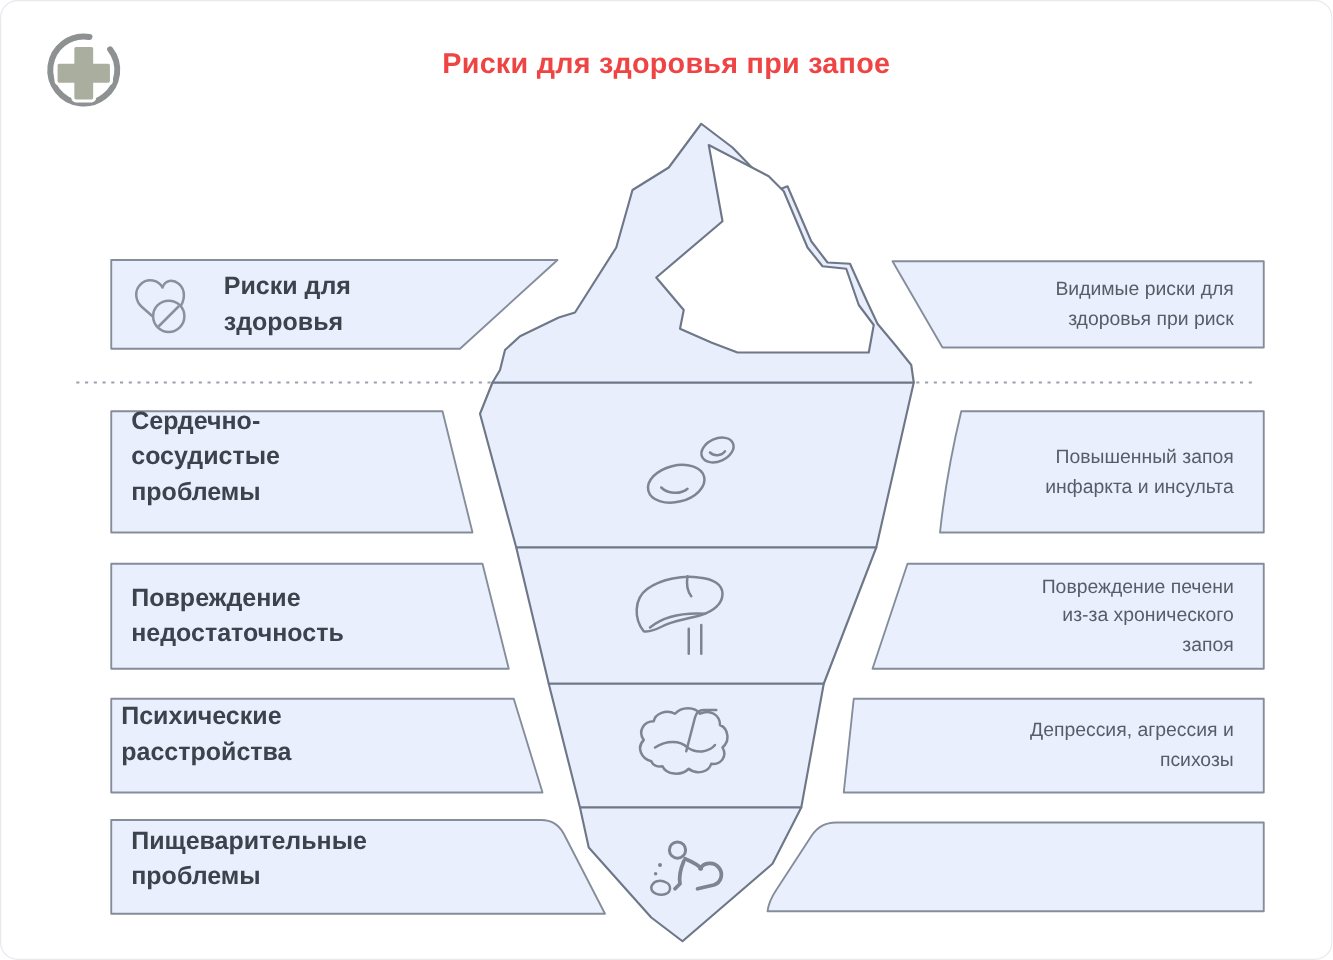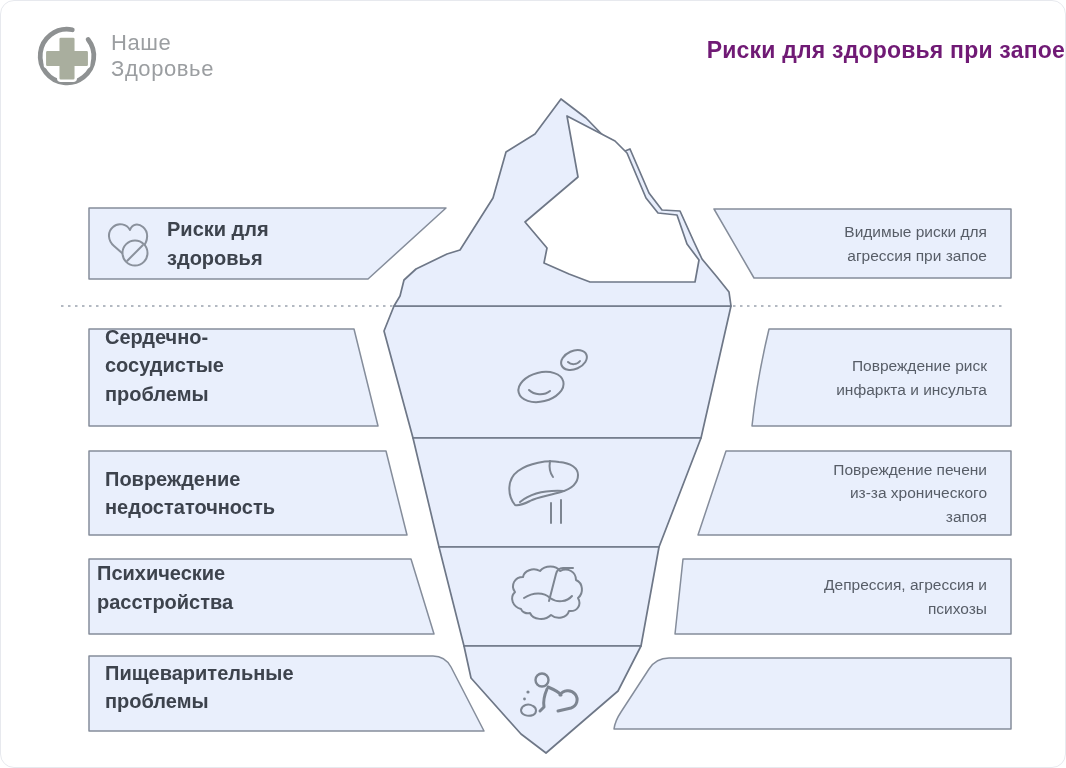--- a/index.html
+++ b/index.html
@@ -8,25 +8,25 @@
     font-family:"Liberation Sans",sans-serif;overflow:hidden;
     border:1px solid #e7e9ee;border-radius:14px;box-sizing:border-box;
   }
   .canvas{position:absolute;left:0;top:0;width:1066px;height:768px;}
   .brand{position:absolute;left:33px;top:22px;display:flex;align-items:center;gap:11px;}
   .brand-name{
     font-size:22px;color:#9b9ea1;line-height:1.16;letter-spacing:0.6px;
     white-space:pre-line;font-weight:400;
   }
   .page-title{
-    position:absolute;left:0;right:0;top:36px;text-align:right;
-    font-size:23px;font-weight:bold;color:#701a75;letter-spacing:0.2px;
+    position:absolute;left:0;right:0;top:36px;text-align:center;
+    font-size:23px;font-weight:bold;color:#ef4444;letter-spacing:0.2px;
   }
   .left-label{
-    position:absolute;display:flex;align-items:center;gap:8px;
+    position:absolute;display:flex;align-items:center;gap:20px;
     color:#3d434d;font-weight:bold;font-size:20px;line-height:1.42;
     white-space:pre-line;
   }
   .right-desc{
     position:absolute;right:56px;display:flex;align-items:center;justify-content:flex-end;
     text-align:right;color:#575d67;font-size:15.5px;line-height:1.5;
     white-space:pre-line;padding-right:22px;box-sizing:border-box;
   }
   #ll1{left:100px;top:207px;width:258px;height:71px;}
   #ll2{left:104px;top:328px;width:246px;height:73px;}
@@ -42,22 +42,20 @@
 </head>
 <body>
 
 <div class="page">
 
   <div class="brand">
     <svg width="66" height="66" viewBox="0 0 64 64">
       <circle cx="32" cy="32" r="26" fill="none" stroke="#8e9192" stroke-width="4.6" stroke-dasharray="144 19" stroke-linecap="round" transform="rotate(-38 32 32)"></circle>
       <path d="M 26,13 h 12 a2.5,2.5 0 0 1 2.5,2.5 v 10.5 h 10.5 a2.5,2.5 0 0 1 2.5,2.5 v 12 a2.5,2.5 0 0 1 -2.5,2.5 h -10.5 v 10.5 a2.5,2.5 0 0 1 -2.5,2.5 h -12 a2.5,2.5 0 0 1 -2.5,-2.5 v -10.5 h -10.5 a2.5,2.5 0 0 1 -2.5,-2.5 v -12 a2.5,2.5 0 0 1 2.5,-2.5 h 10.5 v -10.5 a2.5,2.5 0 0 1 2.5,-2.5 z" fill="#a9ae9e" stroke="#ffffff" stroke-width="2.4"></path>
     </svg>
-    <div class="brand-name">Наше
-Здоровье</div>
   </div>
 
   <div class="page-title">Риски для здоровья при запое</div>
 
   <svg class="canvas" viewBox="0 0 1066 768">
 
     <line x1="60" y1="305" x2="1005" y2="305" stroke="#9aa2ae" stroke-width="1.6" stroke-dasharray="2.5 4.5"></line>
 
     <g fill="#e9effc" stroke="#858d9b" stroke-width="1.5" stroke-linejoin="round">
       <polygon points="88,207 445,207 367,278 88,278"></polygon>
@@ -137,22 +135,22 @@
   <div id="ll4" class="left-label">
     <span>Психические
 расстройства</span>
   </div>
   <div id="ll5" class="left-label">
     <span>Пищеварительные
 проблемы</span>
   </div>
 
   <div id="rd1" class="right-desc">Видимые риски для
-агрессия при запое</div>
-  <div id="rd2" class="right-desc">Повреждение риск
+здоровья при риск</div>
+  <div id="rd2" class="right-desc">Повышенный запоя
 инфаркта и инсульта</div>
   <div id="rd4" class="right-desc">Депрессия, агрессия и
 психозы</div>
   <div id="rd3" class="right-desc">Повреждение печени
 из-за хронического
 запоя</div>
 
 </div>
 
 </body></html>

